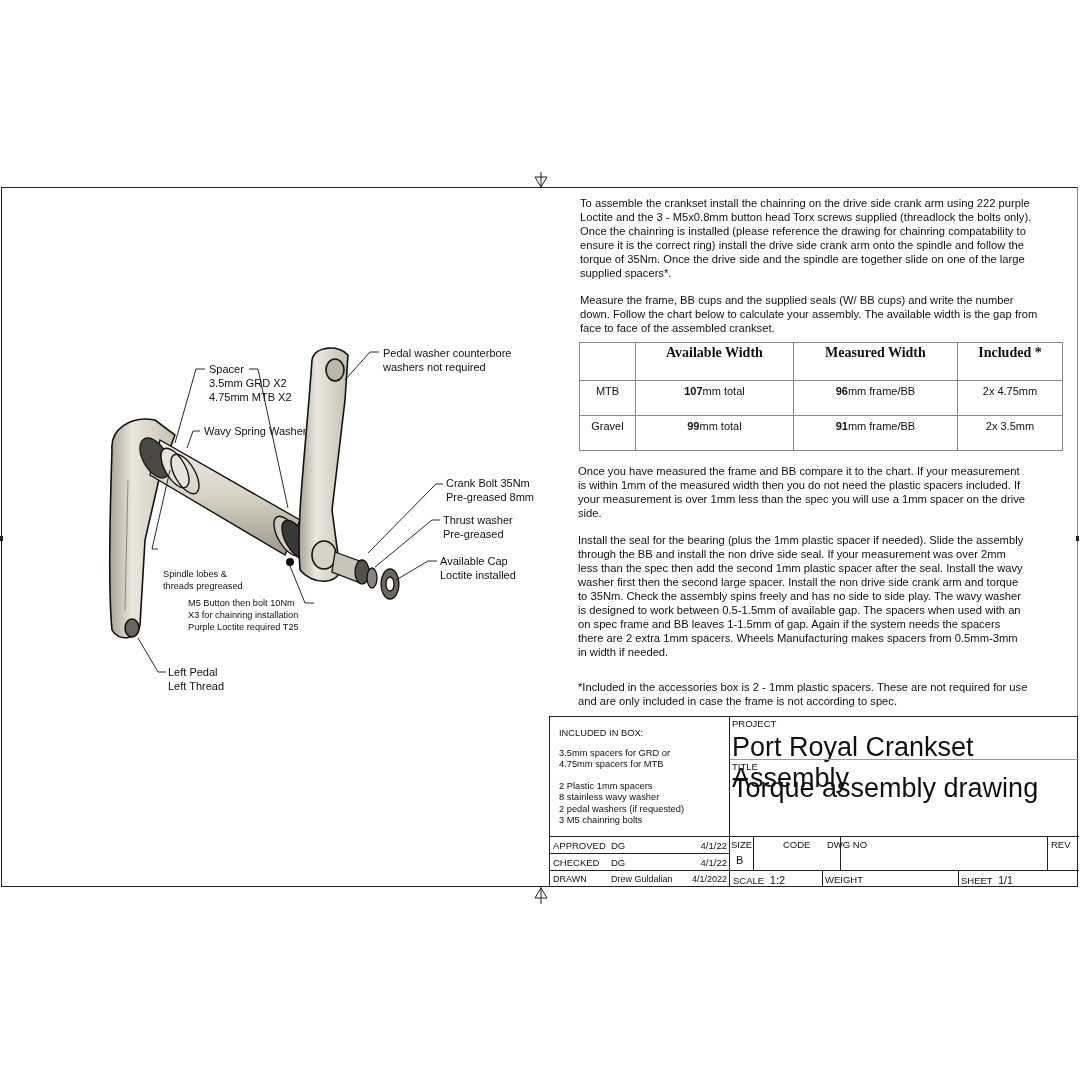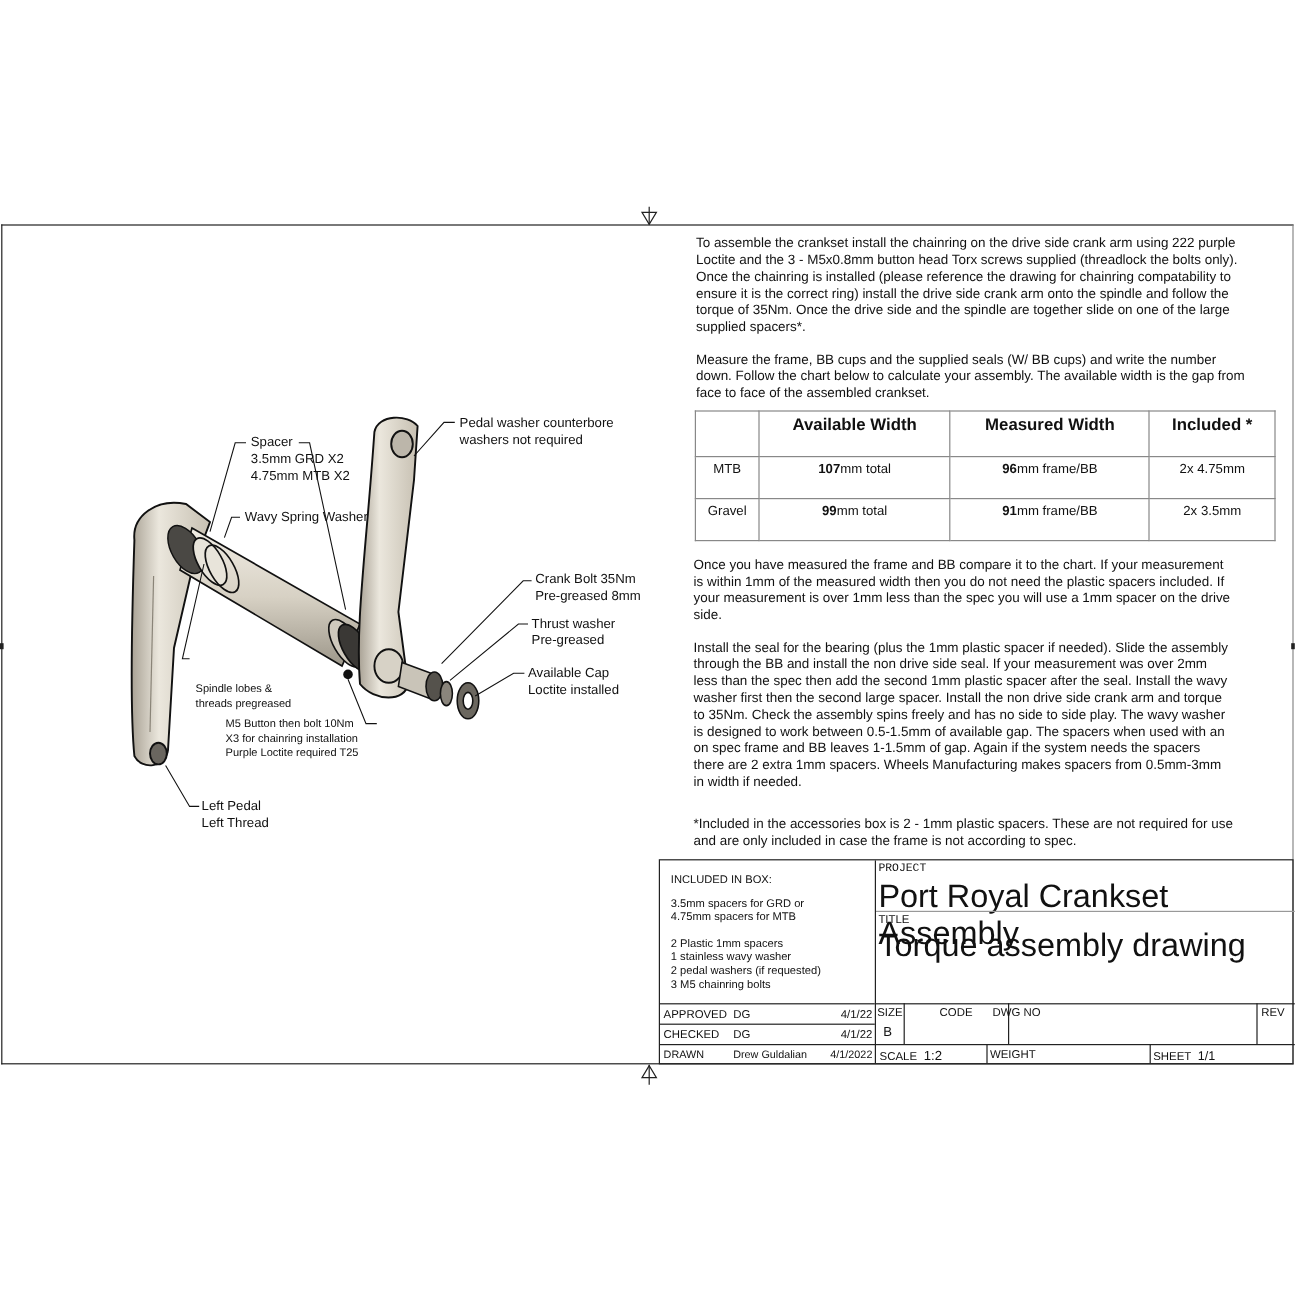--- a/index.html
+++ b/index.html
@@ -4,21 +4,21 @@
 <style>
   html,body{margin:0;padding:0;background:#fff;}
   body{width:1080px;height:1080px;position:relative;overflow:hidden;font-family:"Liberation Sans",sans-serif;color:#111;}
   .sheet{position:absolute;left:1px;top:187px;width:1077px;height:700px;border:1px solid #222;border-right-color:#888;box-sizing:border-box;}
   .marker{position:absolute;}
   .abs{position:absolute;}
   .para{position:absolute;left:580px;width:462px;font-size:11.2px;line-height:14px;color:#111;}
   .para.italic{}
   table.spec{position:absolute;left:579px;top:342px;width:484px;height:109px;border-collapse:collapse;font-size:11px;}
   table.spec td,table.spec th{border:1px solid #888;text-align:center;}
-  table.spec th{font-size:14px;font-weight:bold;vertical-align:top;padding-top:2px;height:34px;}
+  table.spec th{font-size:14px;font-weight:bold;vertical-align:top;padding-top:2px;height:34px;font-family:Liberation Serif, serif;}
   table.spec td{vertical-align:top;padding-top:4px;}
   .callout{position:absolute;font-size:11px;line-height:14px;color:#111;white-space:nowrap;}
   .callout.small{font-size:9.2px;line-height:12px;}
   .tb{position:absolute;left:549px;top:716px;width:529px;height:171px;border:1px solid #222;box-sizing:border-box;}
   .tb .cell{position:absolute;box-sizing:border-box;}
   .lbl{font-size:9.5px;color:#111;}
   .big{font-size:27px;color:#111;}
   .row-txt{font-size:9.5px;}
 </style>
 </head>
@@ -167,21 +167,21 @@
 
   <div class="cell" style="left:179px;top:0;width:1px;height:169px;background:#222;"></div>
 
   <div class="cell lbl" style="left:9px;top:11px;line-height:11.5px;font-size:9.3px;">
     <div>INCLUDED IN BOX:</div>
     <div style="height:8px;"></div>
     <div>3.5mm spacers for GRD or</div>
     <div>4.75mm spacers for MTB</div>
     <div style="height:10px;"></div>
     <div>2 Plastic 1mm spacers</div>
-    <div>1 stainless wavy washer</div>
+    <div>8 stainless wavy washer</div>
     <div>2 pedal washers (if requested)</div>
     <div>3 M5 chainring bolts</div>
   </div>
 
   <div class="cell" style="left:0;top:119px;width:179px;height:1px;background:#222;"></div>
   <div class="cell" style="left:0;top:136px;width:179px;height:1px;background:#222;"></div>
   <div class="cell" style="left:0;top:153px;width:529px;height:1px;background:#222;"></div>
 
   <div class="cell row-txt" style="left:3px;top:123px;width:174px;">
     <span>APPROVED</span>
@@ -192,21 +192,21 @@
     <span>CHECKED</span>
     <span style="position:absolute;left:58px;">DG</span>
     <span style="position:absolute;right:0;">4/1/22</span>
   </div>
   <div class="cell row-txt" style="left:3px;top:157px;width:174px;font-size:9px;">
     <span>DRAWN</span>
     <span style="position:absolute;left:58px;">Drew Guldalian</span>
     <span style="position:absolute;right:0;">4/1/2022</span>
   </div>
 
-  <div class="cell lbl" style="left:182px;top:1px;font-family:Liberation Mono, monospace;">PROJECT</div>
+  <div class="cell lbl" style="left:182px;top:1px;">PROJECT</div>
   <div class="cell big" style="left:182px;top:15px;">Port Royal Crankset Assembly</div>
   <div class="cell" style="left:180px;top:42px;width:349px;height:1px;background:#999;"></div>
   <div class="cell lbl" style="left:182px;top:44px;">TITLE</div>
   <div class="cell big" style="left:182px;top:56px;">Torque assembly drawing</div>
   <div class="cell" style="left:180px;top:119px;width:349px;height:1px;background:#222;"></div>
 
   <div class="cell" style="left:203px;top:119px;width:1px;height:34px;background:#222;"></div>
   <div class="cell" style="left:290px;top:119px;width:1px;height:34px;background:#222;"></div>
   <div class="cell" style="left:497px;top:119px;width:1px;height:34px;background:#222;"></div>
   <div class="cell lbl" style="left:181px;top:122px;">SIZE</div>

